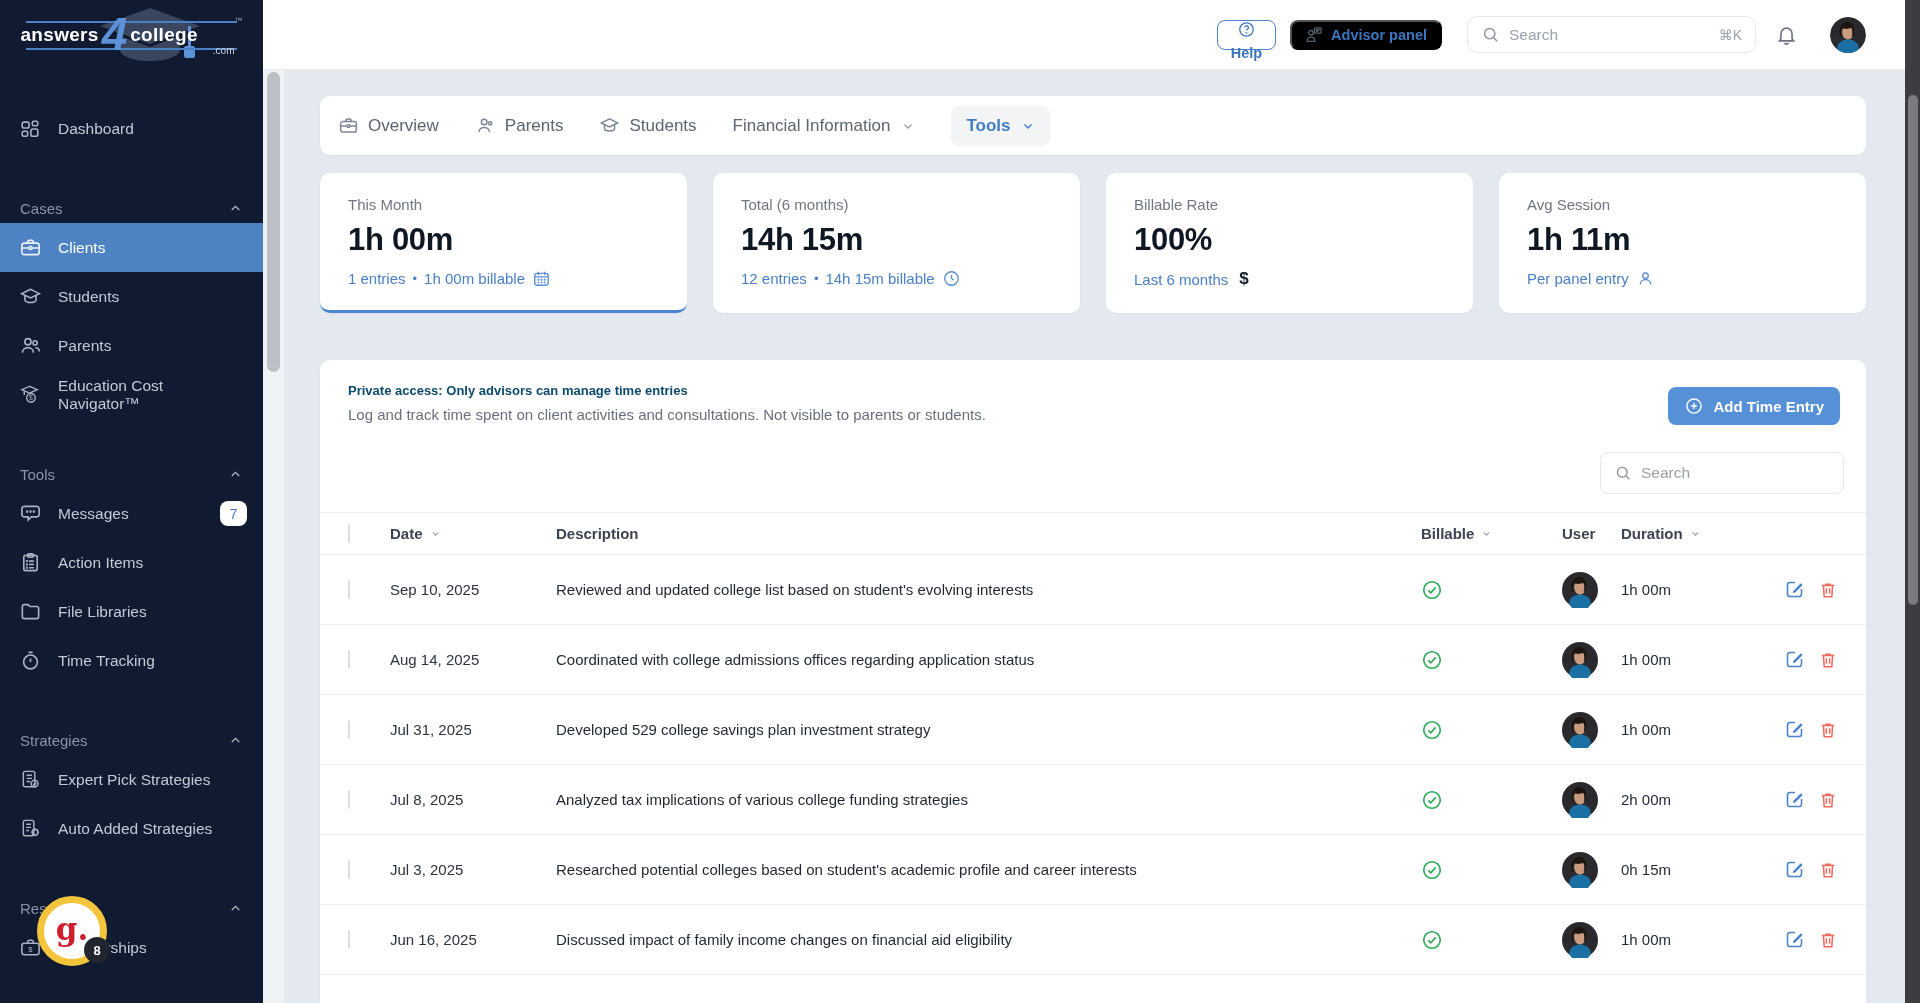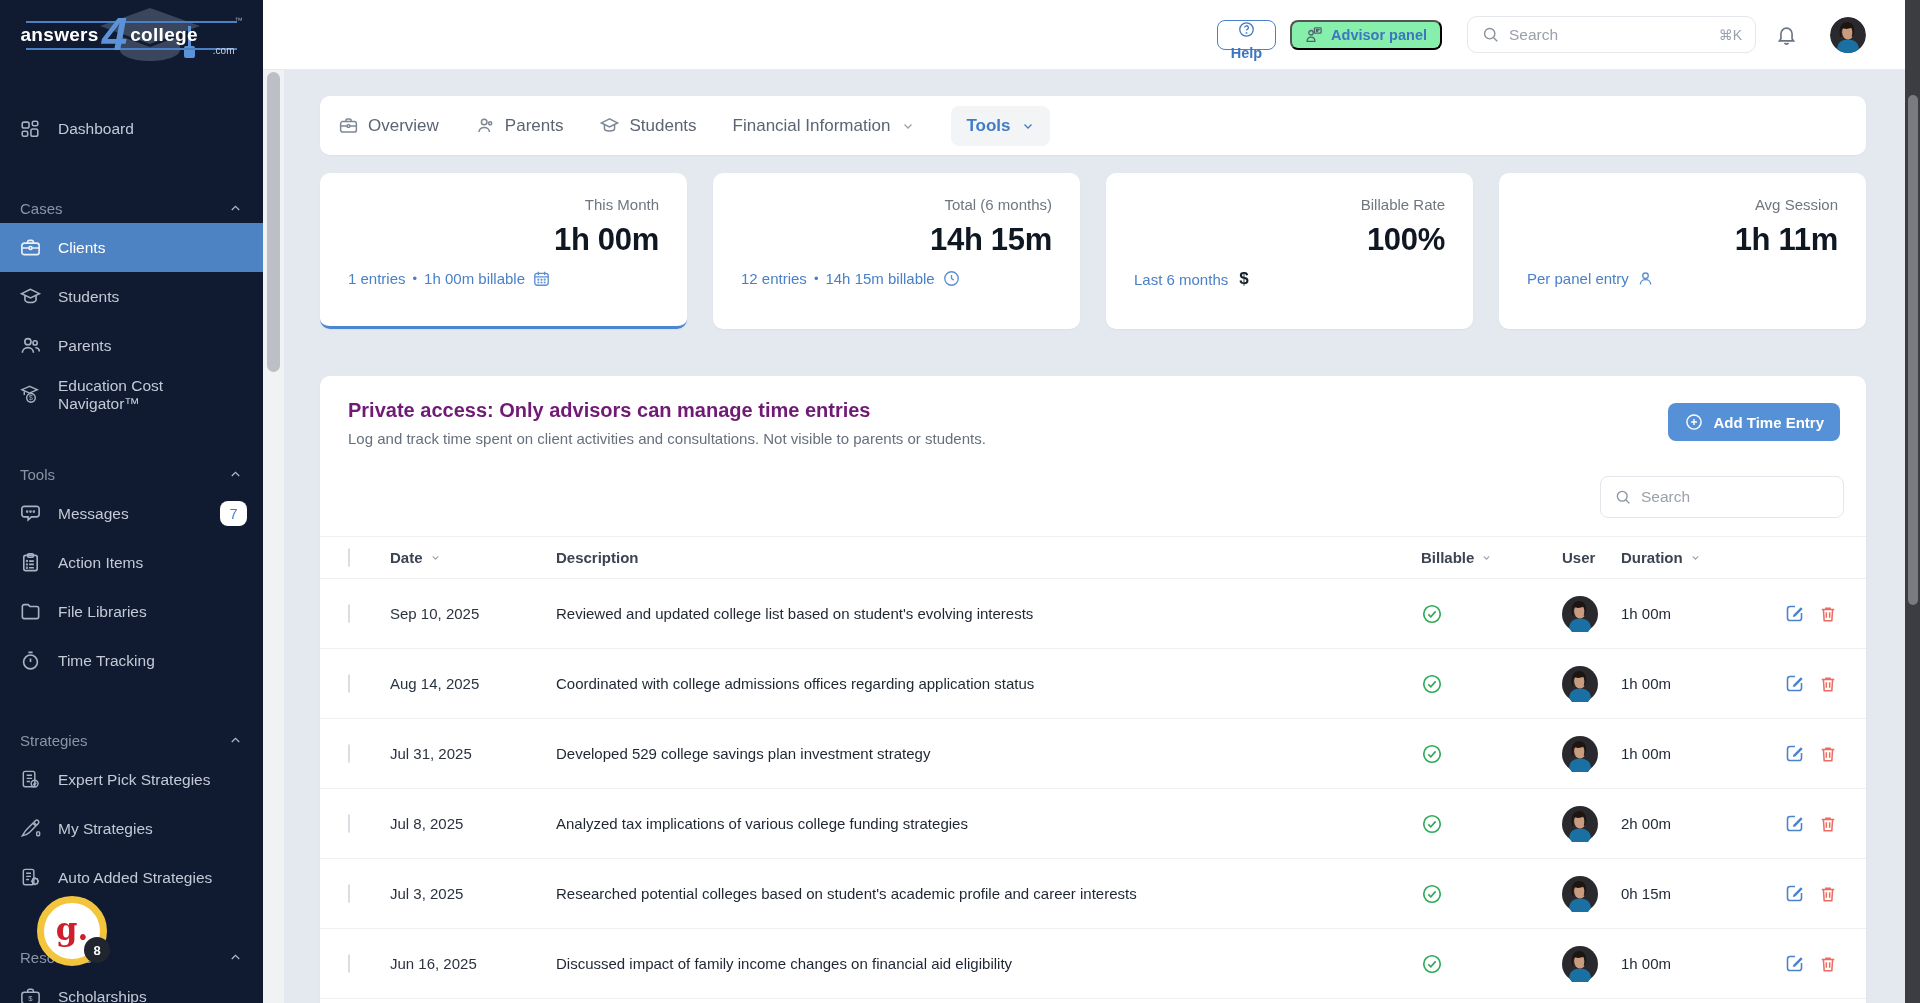--- a/index.html
+++ b/index.html
@@ -15,21 +15,21 @@
   .logo .line { position:absolute; left:26px; right:26px; height:2px; background:#4c80c5; }
   .logo .line.t { top:21px; } .logo .line.b { top:48px; }
   .logo .lrow { position:absolute; left:0; right:0; top:0; bottom:0; display:flex; align-items:center; justify-content:center; }
   .logo .w { color:#fff; font-size:19px; font-weight:600; letter-spacing:.3px; }
   .logo .d { color:#5b92d8; font-size:46px; font-weight:800; line-height:.85; margin:0 3px; font-style:italic; }
   .logo .tld { color:#cdd4df; font-size:10px; margin-left:15px; align-self:flex-end; padding-bottom:14px; }
   .logo .tm { color:#9aa4b4; font-size:8px; align-self:flex-start; padding-top:16px; }
 
   .header { flex:1; background:#fff; border-bottom:1px solid #e7eaee; display:flex; align-items:center; padding-right:39px; }
   .btn-help { margin-left:auto; height:30px; padding:0 13px; border:1px solid #4a7fc9; color:#3d76c0; border-radius:8px; background:#fff; display:flex; align-items:center; gap:7px; font-size:14.5px; font-weight:600;flex-direction:column; }
-  .btn-advisor { margin-left:14px; height:30px; padding:0 13px; background:#86efac; color:#3d76c0; border-radius:8px; display:flex; align-items:center; gap:8px; font-size:14.5px; font-weight:600; }
+  .btn-advisor { margin-left:14px; height:30px; padding:0 13px; background:#000000; color:#3d76c0; border-radius:8px; display:flex; align-items:center; gap:8px; font-size:14.5px; font-weight:600; }
   .hsearch { margin-left:25px; width:289px; height:37px; border:1px solid #e4e7eb; border-radius:10px; display:flex; align-items:center; padding:0 13px; gap:9px; background:#fff; }
   .hsearch input { border:none; outline:none; flex:1; font-size:15.5px; color:#3a4350; font-family:inherit; background:transparent; }
   .hsearch input::placeholder { color:#9aa1ab; }
   .kbd { color:#9aa1ab; font-size:14px; }
   .bell { margin-left:19px; margin-right:0; color:#6b7280; display:flex; }
   .avatar { margin-left:32px; width:36px; height:36px; border-radius:50%; overflow:hidden; flex:0 0 auto; }
 
   
   .lower { flex:1; display:flex; min-height:0; }
   .sidebar { width:263px; flex:0 0 auto; background:#101b31; position:relative; overflow:hidden; }
@@ -50,33 +50,33 @@
   
   .tabbar { background:#fff; height:59px; border-radius:10px; display:flex; align-items:center; padding:0 18px; gap:36px; box-shadow:0 1px 2px rgba(16,24,40,.04); }
   .tab { display:flex; align-items:center; gap:9px; color:#5b6572; font-size:17px; cursor:pointer; }
   .tab .ic { color:#7d8694; display:flex; }
   .tab .dchev { color:#9aa1ab; display:flex; margin-left:2px; }
   .tab.active { background:#f3f4f6; border-radius:8px; padding:10px 15px; color:#3f7cc4; font-weight:600; }
   .tab.active .dchev { color:#3f7cc4; }
 
   
   .stats { display:flex; gap:26px; margin-top:18px; }
-  .scard { flex:1; background:#fff; border-radius:10px; height:156px; padding:23px 28px; box-shadow:0 1px 2px rgba(16,24,40,.04); border-bottom:3px solid transparent;text-align:right; }
+  .scard { flex:1; background:#fff; border-radius:10px; height:140px; padding:23px 28px; box-shadow:0 1px 2px rgba(16,24,40,.04); border-bottom:3px solid transparent; }
   .scard.active { border-bottom:3px solid #4b86d0; }
   .slabel { color:#6f7680; font-size:15px; }
   .svalue { color:#0f1722; font-size:31px; font-weight:700; margin-top:9px; letter-spacing:-.3px; }
   .ssub { margin-top:11px; color:#4a80c7; font-size:15px; display:flex; align-items:center; gap:7px; }
   .ssub .dot { font-size:13px; }
   .ssub .ic { display:flex; color:#5b8fd4; }
   .dollar { color:#16202d; font-size:17px; font-weight:600; margin-left:4px; }
 
   
   .bigcard { margin-top:47px; background:#fff; border-radius:10px; height:760px; position:relative; box-shadow:0 1px 2px rgba(16,24,40,.04); }
   .banner { padding:23px 28px 0 28px; }
-  .btitle { color:#701a75; font-size:20px; font-weight:700; }
+  .btitle { color:#0c4a6e; font-size:13px; font-weight:700; }
   .bsub { color:#67707d; font-size:15px; margin-top:8px; }
   .btn-add { position:absolute; top:27px; right:26px; height:38px; background:#5690d6; color:#fff; border:none; border-radius:8px; padding:0 16px; display:flex; align-items:center; gap:9px; font-size:15px; font-weight:600; font-family:inherit; cursor:pointer; }
 
   .search-row { display:flex; justify-content:flex-end; padding:29px 22px 18px 0; }
   .tsearch { width:244px; height:42px; border:1px solid #e3e6ea; border-radius:8px; display:flex; align-items:center; gap:9px; padding:0 13px; }
   .tsearch input { border:none; outline:none; flex:1; font-size:15.5px; color:#3a4350; font-family:inherit; }
   .tsearch input::placeholder { color:#9aa1ab; }
 
   .tgrid { display:grid; grid-template-columns:42px 166px 1fr 120px 70px 110px 117px; align-items:center; padding:0 28px; }
   .thead { height:43px; border-top:1px solid #edeff2; border-bottom:1px solid #edeff2; color:#3b4450; font-size:15px; font-weight:600; }
@@ -318,30 +318,20 @@
                 <path d="M8 7.5h5.5M8 10.8h5.5M8 14h3.5"></path>
                 <circle cx="16.3" cy="16.3" r="3.6"></circle>
                 <path d="M14.8 16.4l1.2 1.2 2-2.2"></path>
               </svg>
           </span>
           <span>Expert Pick Strategies</span>
         </div>
         <div class="nav-item">
           <span class="ic">
             <svg width="23" height="23" viewBox="0 0 24 24" fill="none" stroke="currentColor" stroke-width="1.5">
-                <path d="M3.5 19.5c4-.6 5.2-1.1 7.7-3.6l6.3-6.4-3-3-6.3 6.4c-2.5 2.5-3.2 4.6-4.7 6.6z"></path>
-                <path d="M15.5 5.5l3 3 1.6-1.7a2.1 2.1 0 0 0-3-3z"></path>
-                <rect x="18.5" y="15.5" width="3" height="4" rx=".8"></rect>
-              </svg>
-          </span>
-          <span>My Strategies</span>
-        </div>
-        <div class="nav-item">
-          <span class="ic">
-            <svg width="23" height="23" viewBox="0 0 24 24" fill="none" stroke="currentColor" stroke-width="1.5">
                 <rect x="4.5" y="3.5" width="11" height="16" rx="2"></rect>
                 <path d="M7.5 7.5h5M7.5 10.8h5M7.5 14h3"></path>
                 <circle cx="16.8" cy="16" r="3"></circle>
                 <path d="M16.8 11.8v1.4M16.8 18.8v1.4M12.7 16h1.4M19.5 16h1.4M13.9 13.1l1 1M18.7 17.9l1 1M19.7 13.1l-1 1M14.9 17.9l-1 1"></path>
               </svg>
           </span>
           <span>Auto Added Strategies</span>
         </div>
 
         <div class="sec-label">

